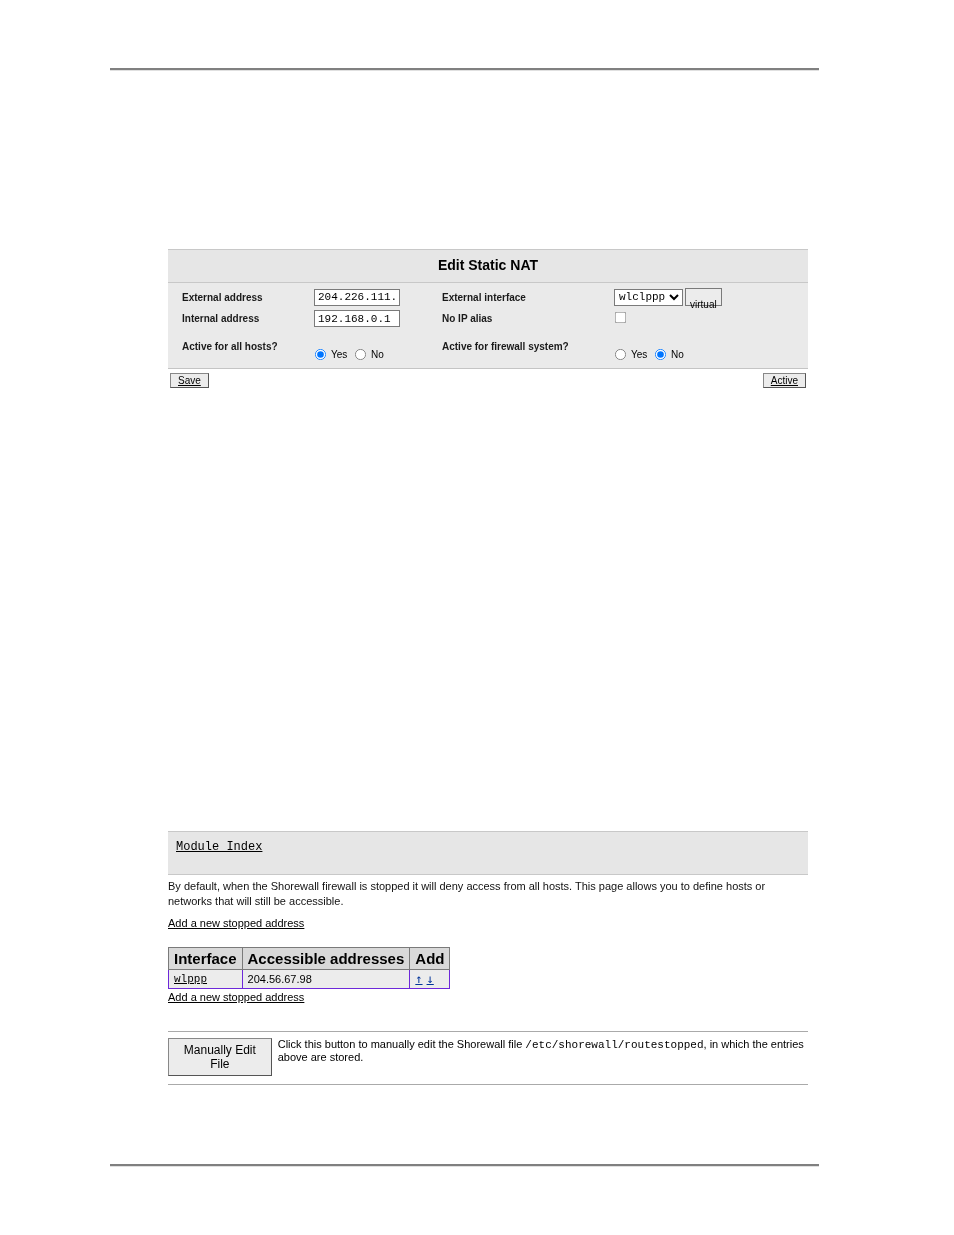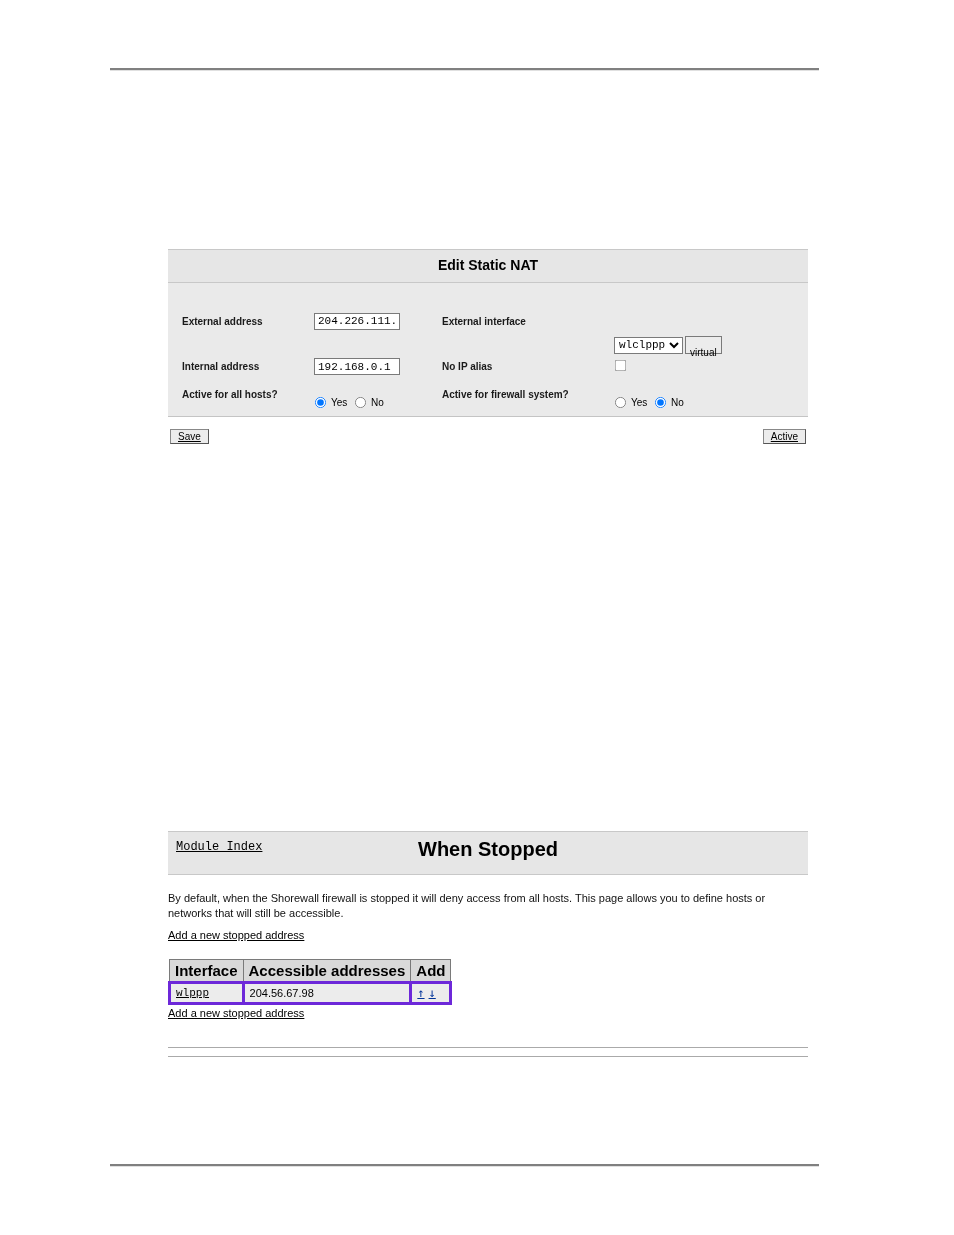--- a/index.html
+++ b/index.html
@@ -112,21 +112,21 @@
     display: flex;
     align-items: center;
     gap: 2px;
     margin-top: 17px;
   }
   .radio-wrap input { margin: 0 2px 0 0; transform: scale(0.85);}
   .cb { margin:0; transform: scale(0.9);}
   .panel1-footer {
     display: flex;
     justify-content: space-between;
-    padding: 12px 2px;
+    padding: 4px 2px;
   }
   .btn-std {
     font-family: Verdana, sans-serif;
     font-size: 10px;
     background: #ececec;
     border: 1px solid #888;
     border-right-color:#555;
     border-bottom-color:#555;
     padding: 1px 7px;
     cursor: pointer;
@@ -158,21 +158,21 @@
     top: 8px;
     left: 8px;
   }
   .panel2-title {
     text-align: center;
     font-weight: bold;
     font-size: 20px;
     padding: 2px 0 4px 0;
   }
   .panel2-desc {
-    padding: 16px 0 8px 0;
+    padding: 4px 0 8px 0;
     font-size: 11px;
     color: #111;
     line-height: 1.35;
   }
   .addlink {
     text-decoration: underline;
     font-size: 11px;
     color: #000;
     cursor: pointer;
     display: inline-block;
@@ -185,21 +185,21 @@
   table.stoptbl th {
     background: #d9d9d9;
     border: 1px solid #7a7a7a;
     font-weight: bold;
     padding: 2px 5px;
     text-align: left;
     font-size: 15px;
   }
   table.stoptbl td {
     background: #ececec;
-    border: 3px solid #6d28d9;
+    border: 1px solid #6d28d9;
     padding: 2px 5px;
   }
   .if-link {
     font-family: "Courier New", monospace;
     text-decoration: underline;
     cursor: pointer;
   }
   .arrow-cell {
     display: flex;
     gap: 4px;
@@ -251,21 +251,21 @@
 
 
     <div class="panel1-body">
 
       <div class="row3">
         <div class="lab">External address</div>
         <div>
           <input class="txt" type="text" value="204.226.111.45" style="">
         </div>
         <div class="lab">External interface</div>
-        <div style="display:flex;align-items:center;margin-top:48px;">
+        <div style="display:flex;align-items:center;">
           <select class="sel">
             <option>wlclppp</option>
           </select>
           <button class="smallbtn" type="button">virtual</button>
         </div>
       </div>
 
       <div class="row3">
         <div class="lab">Internal address</div>
         <div>
@@ -299,21 +299,20 @@
 
     <div class="panel1-footer">
       <button class="btn-std" type="button">Save</button>
       <button class="btn-std" type="button">Active</button>
     </div>
   </div>
 
   <div class="panel2">
     <div class="panel2-top">
       <span class="module-link">Module Index</span>
-      <div class="panel2-title">When Stopped</div>
     </div>
 
     <div class="panel2-desc">By default, when the Shorewall firewall is stopped it will deny access from all hosts. This page allows you to define hosts or networks that will still be accessible.</div>
 
     <span class="addlink">Add a new stopped address</span>
 
     <table class="stoptbl">
       <thead>
         <tr>
           <th>Interface</th>
@@ -332,18 +331,24 @@
             </div>
           </td>
         </tr>
       </tbody>
     </table>
 
     <span class="addlink" style="margin-top:2px;">Add a new stopped address</span>
 
     <hr class="panel2-hr">
 
+    <div class="manedit-row">
+      <button class="btn-big" type="button">Manually Edit File</button>
+      <div>
+        <span>Click this button to manually edit the Shorewall file </span><span class="mono">/etc/shorewall/routestopped</span><span>, in which the entries above are stored.</span>
+      </div>
+    </div>
 
     <hr class="panel2-bottomline">
   </div>
 
   <div class="hr-bottom"></div>
 </div>
 
 </body></html>

